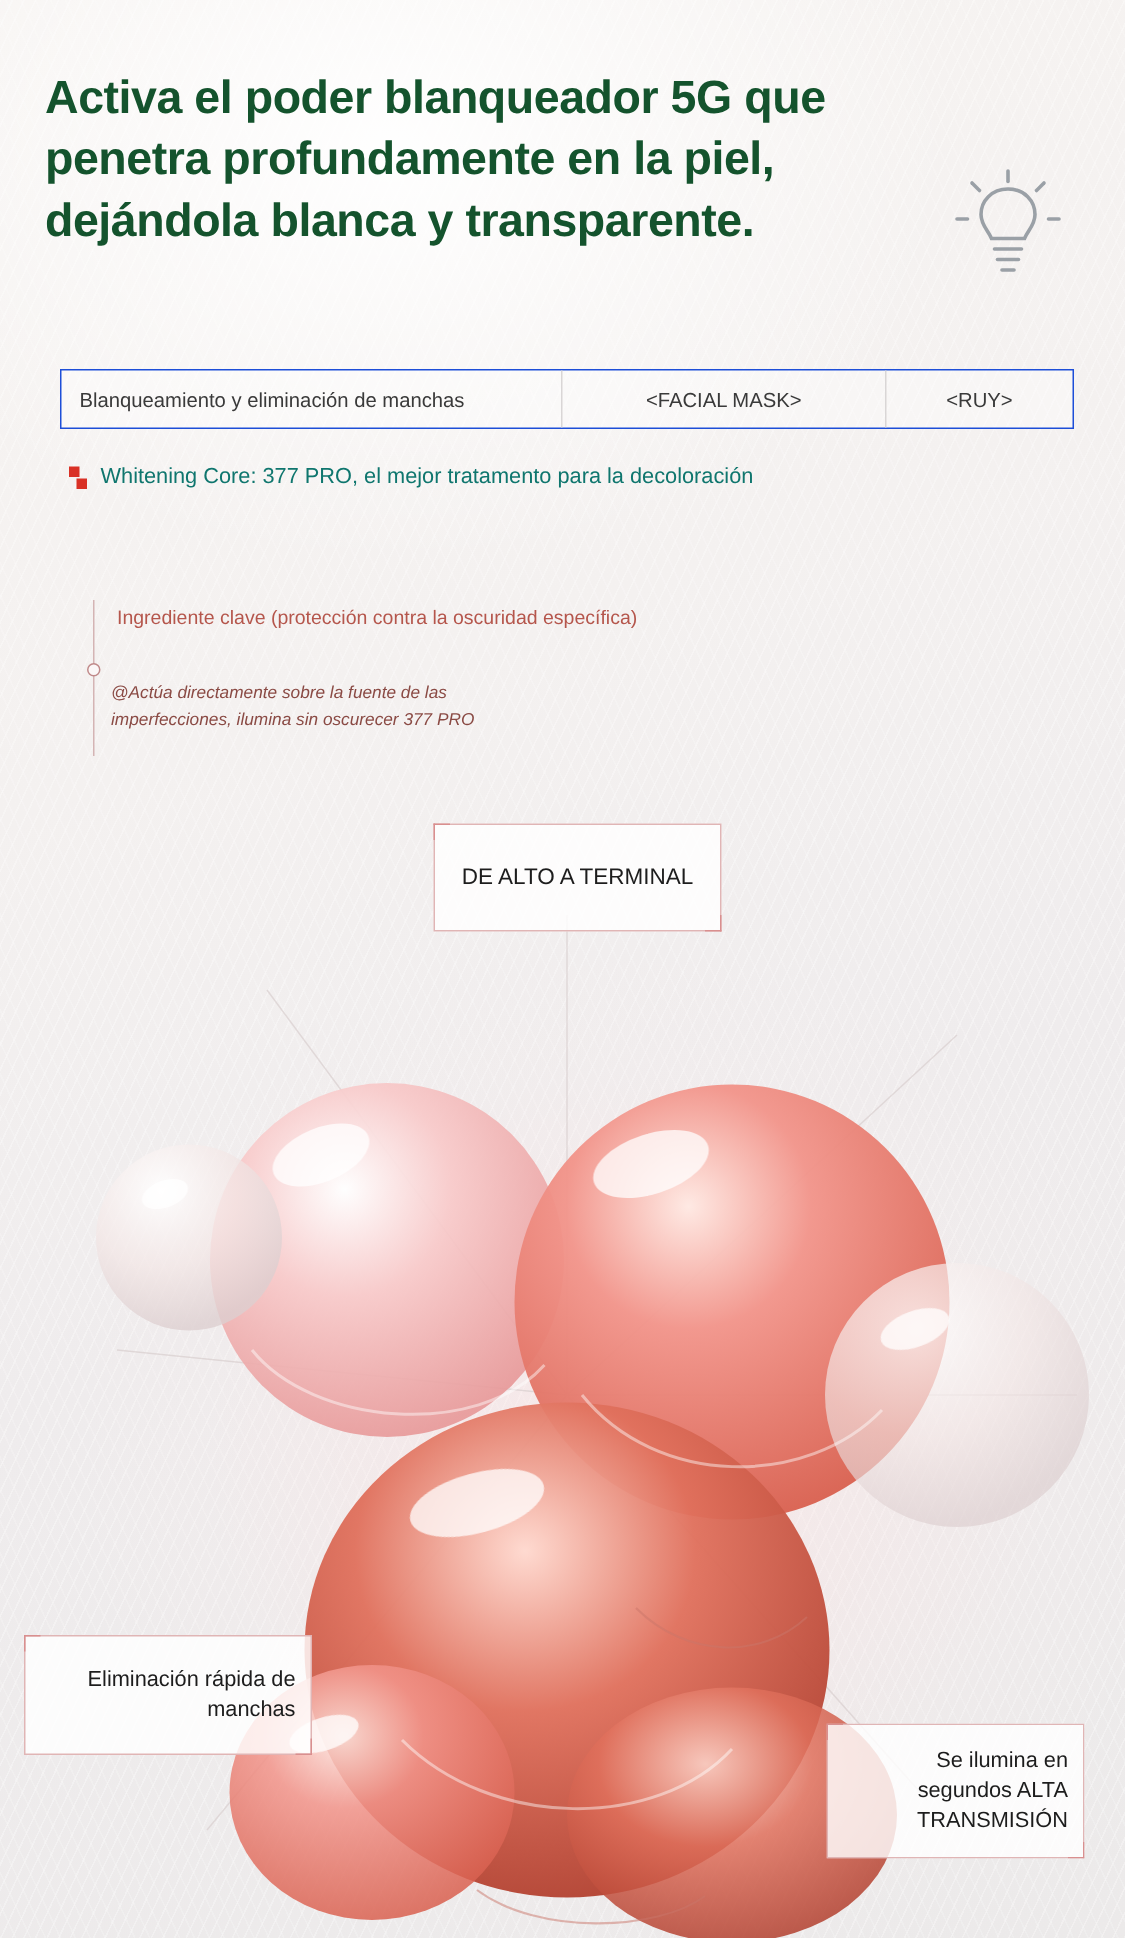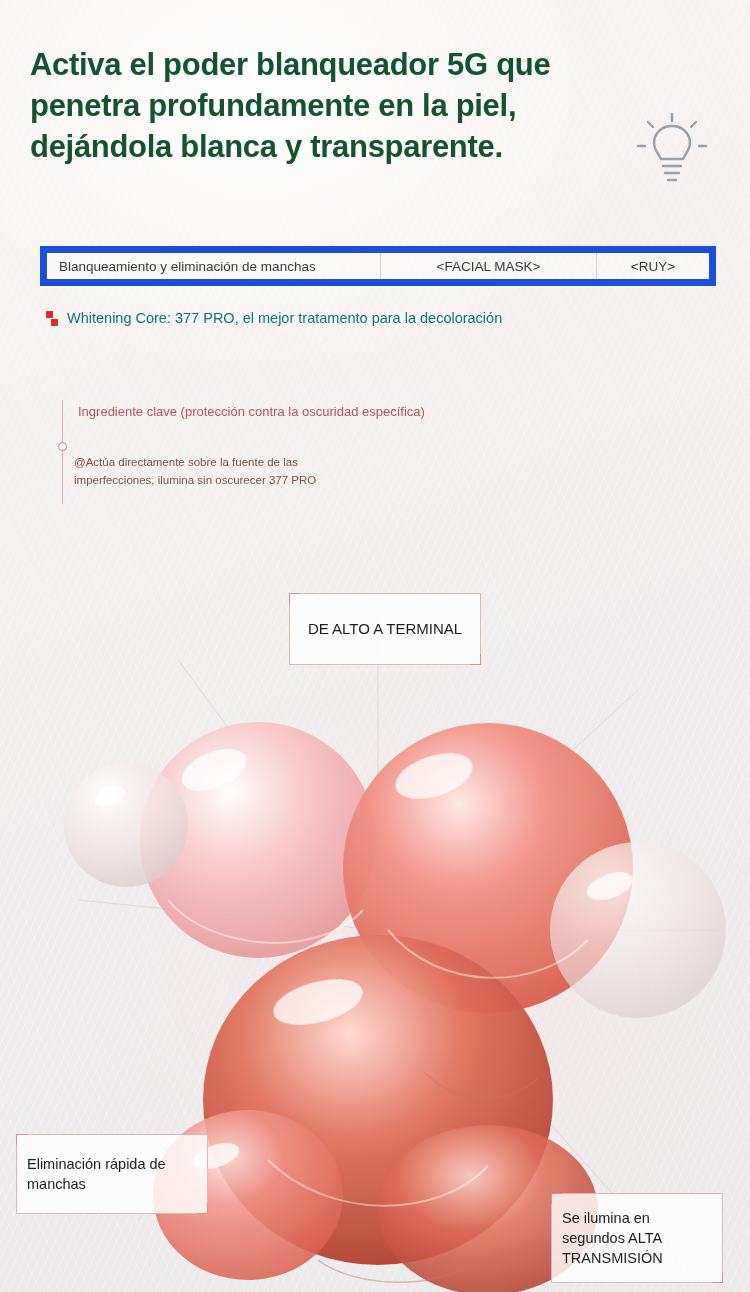--- a/index.html
+++ b/index.html
@@ -56,21 +56,21 @@
     position: absolute;
     left: 636px; top: 112px;
     width: 72px; height: 78px;
   }
 
   
   .tabstrip {
     position: absolute;
     left: 40px; top: 246px;
     width: 676px; height: 40px;
-    border: 7px solid #1d4ed8;
+    border: 1px solid #1d4ed8;
     background: rgba(255,255,255,0.35);
     display: flex;
     align-items: stretch;
   }
   .tab {
     flex: 0 0 auto;
     display: flex;
     align-items: center;
     justify-content: center;
     font-size: 13.5px;
@@ -139,44 +139,44 @@
     color: #b5564c;
     white-space: nowrap;
   }
   .ingredient-body {
     position: absolute;
     left: 12px; top: 62px;
     width: 300px;
     font-size: 11.5px;
     line-height: 1.55;
     color: #8a4a44;
+    font-style: italic;
   }
 
   
   .molecule {
     position: absolute;
     left: 18px; top: 600px;
     width: 714px; height: 692px;
     pointer-events: none;
   }
 
   
   .label-box {
     position: absolute;
     background: rgba(255,255,255,0.82);
     border: 1px solid #e0b5b5;
     display: flex;
     align-items: center;
     justify-content: center;
-    text-align: left;
+    text-align: right;
     font-size: 15px;
     line-height: 1.38;
     color: #1d1d1d;
     padding: 8px 10px;
-    margin-top: 44px;
   }
   .label-top { left: 289px; top: 549px; width: 192px; height: 72px; }
   .label-left { left: 16px; top: 1090px; width: 192px; height: 80px; font-size: 14.5px; }
   .label-right { left: 551px; top: 1149px; width: 172px; height: 90px; font-size: 14.5px; }
 
   
   .label-box::before, .label-box::after {
     content: "";
     position: absolute;
     width: 10px; height: 10px;

